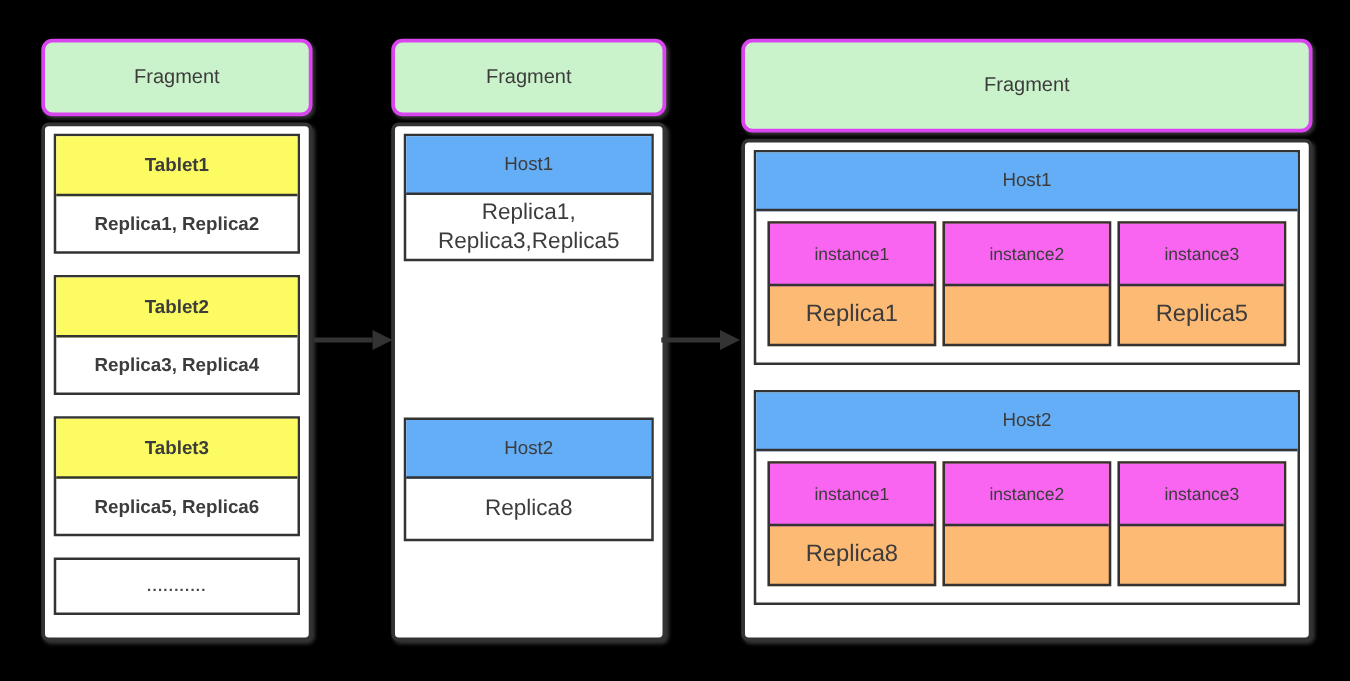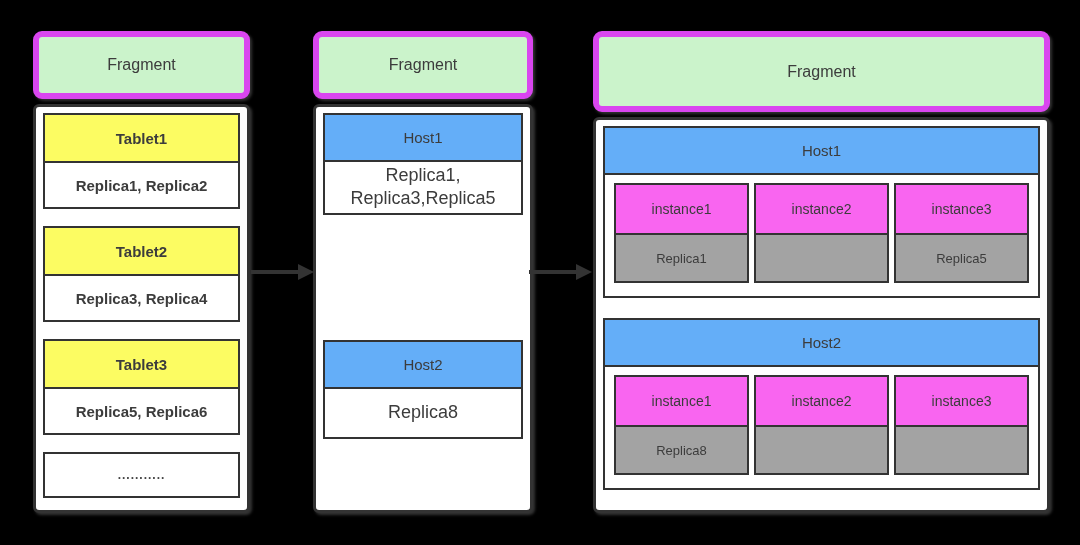--- a/index.html
+++ b/index.html
@@ -14,21 +14,21 @@
   .panel{position:absolute;top:31px;height:482px;display:flex;flex-direction:column;box-sizing:border-box;}
   .p-left{left:33px;width:217px;}
   .p-mid{left:313px;width:220px;}
   .p-right{left:593px;width:457px;}
 
   .cc{display:flex;align-items:center;justify-content:center;}
 
   .frag-header{
     flex:0 0 56px;
     background:#CBF3CB;
-    border:6px solid #d946ef;
+    border:3px solid #d946ef;
     border-radius:9px;
     font-size:16px;
     box-shadow:2px 2px 3px rgba(150,150,150,0.35);
   }
   .p-right .frag-header{flex-basis:69px;}
 
   .panel-body{
     flex:1;
     margin-top:5px;
     background:#fff;
@@ -51,23 +51,23 @@
   .hg1{top:6px;}
   .hg2{top:233px;}
   .hgroup-header{height:45px;background:#64AEF8;border-bottom:2px solid #333;font-size:15px;}
   .hgroup-row{min-height:44px;display:flex;flex-direction:column;align-items:center;justify-content:center;font-size:18px;line-height:1.3;padding:2px 0;}
 
   
   .right-body{display:flex;flex-direction:column;gap:20px;padding:6px 7px;}
   .igroup{border:2px solid #333;background:#fff;}
   .igroup-header{height:45px;background:#64AEF8;border-bottom:2px solid #333;font-size:15px;}
   .cards{display:flex;justify-content:space-between;padding:8px 9px 13px;}
-  .card{width:135px;border:2px solid #333;box-sizing:border-box;background:#a3a3a3;}
+  .card{width:135px;border:2px solid #333;box-sizing:border-box;background:#fdba74;}
   .card-header{height:48px;background:#F965F0;border-bottom:2px solid #333;font-size:14px;}
-  .card-row{height:46px;font-size:13px;}
+  .card-row{height:46px;font-size:19px;}
 
   
   .arrow{position:absolute;top:264px;height:16px;display:flex;align-items:center;}
   .a1{left:251px;}
   .a2{left:529px;}
   .arrow-line{width:47px;height:4px;background:#333;}
   .arrow-head{width:0;height:0;border-left:16px solid #333;border-top:8px solid transparent;border-bottom:8px solid transparent;}
 </style>
 </head>
 <body>

